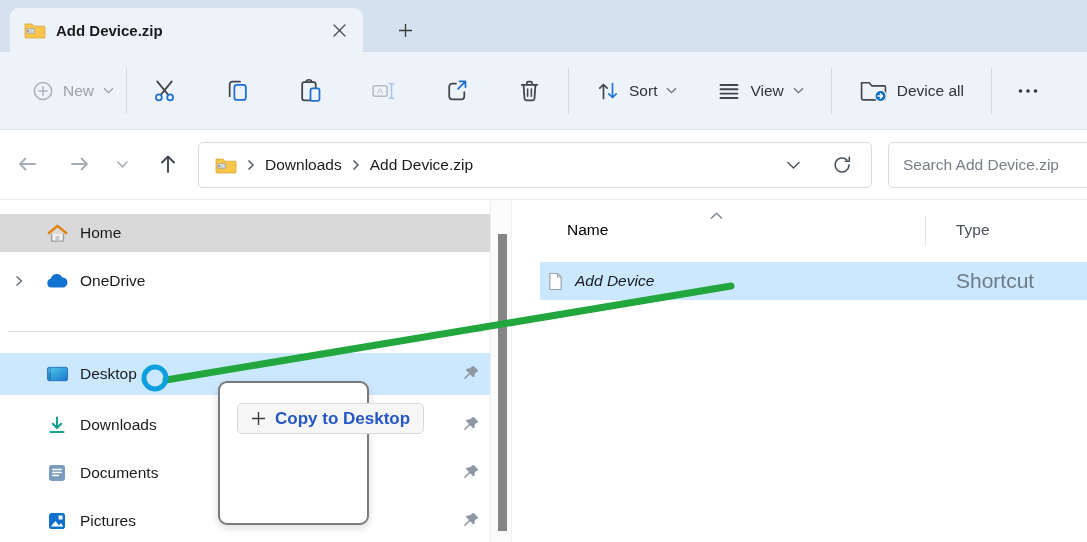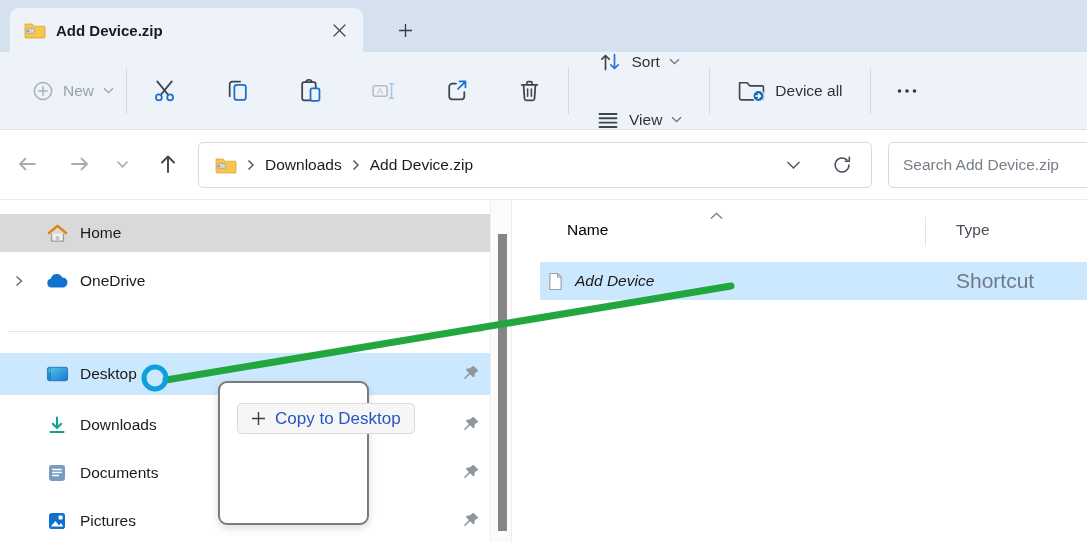--- a/index.html
+++ b/index.html
@@ -19,21 +19,21 @@
   .newtab{position:absolute;left:390px;top:15px;width:30px;height:30px;}
   
   .toolbar{position:absolute;left:0;top:52px;right:0;height:78px;background:var(--surface-bg,#eef3f9);
            border-bottom:1px solid #dde3ea;display:flex;align-items:center;padding-left:20px;}
   .tb-sep{width:1px;height:46px;background:#d3d9e0;flex:none;}
   .tb-new{display:flex;align-items:center;gap:9px;height:44px;padding:0 12px;border-radius:5px;}
   .tb-new-label{font-size:15.5px;color:#9aa1a9;}
   .tb-icons{display:flex;column-gap:33px;margin:0 19px 0 17px;}
   .tb-ic{width:40px;height:40px;display:flex;align-items:center;justify-content:center;border-radius:5px;}
   .tb-txtbtn{display:flex;align-items:center;gap:9px;height:44px;padding:0 13px;border-radius:5px;font-size:15.5px;color:#2e343a;}
-  .tb-group{display:flex;align-items:center;margin:0 14px;gap:14px;flex-direction:column;}
+  .tb-group{display:flex;align-items:center;margin:0 14px;gap:14px;}
   .tb-more{width:44px;height:40px;margin-left:14px;}
   
   .addressbar{position:absolute;left:0;top:130px;right:0;height:70px;background:#fff;border-bottom:1px solid #e9ebee;}
   .nav-btn{position:absolute;top:14px;width:40px;height:40px;}
   .crumb-box{position:absolute;left:198px;top:12px;width:674px;height:46px;border:1px solid #d8dce1;border-radius:5px;
              background:#fff;display:flex;align-items:center;padding:0 14px 0 16px;font-size:15.5px;}
   .crumb-sep{margin:0 10px;display:flex;}
   .crumb-item{white-space:nowrap;}
   .crumb-right{margin-left:auto;display:flex;align-items:center;gap:30px;padding-right:4px;}
   .search-box{position:absolute;left:888px;top:12px;width:206px;height:46px;border:1px solid #d8dce1;border-radius:5px;
@@ -62,21 +62,21 @@
   .col-type{position:absolute;left:444px;top:21px;font-size:15.5px;color:#49505a;}
   .file-row{position:absolute;left:28px;right:0;top:62px;height:38px;background:var(--selection-blue,#cce8ff);
             display:flex;align-items:center;padding-left:8px;}
   .file-name{margin-left:12px;font-size:15.5px;color:#16181b;font-style:italic;}
   .file-type{position:absolute;left:416px;font-size:21px;color:#6e7a87;}
   
   .ghost{position:absolute;left:218px;top:381px;width:151px;height:144px;background:#fff;border:2px solid #7b7b7b;
          border-radius:9px;box-shadow:0 3px 8px rgba(0,0,0,.14);z-index:30;}
   .drop-tip{position:absolute;left:237px;top:403px;height:31px;padding:0 13px;display:flex;align-items:center;gap:9px;
             background:#f6f6f6;border:1px solid #dadada;border-radius:5px;z-index:40;}
-  .drop-tip-label{font-size:17px;color:var(--link-blue,#2456c4);white-space:nowrap;}
+  .drop-tip-label{font-size:17px;color:var(--link-blue,#2456c4);white-space:nowrap;font-weight:bold;}
   .drag-svg{position:absolute;left:0;top:0;z-index:50;pointer-events:none;}
 </style>
 </head>
 <body>
 
 <div class="window">
 
   <div class="tabbar">
     <div class="tab">
       <span style="display:flex;">

